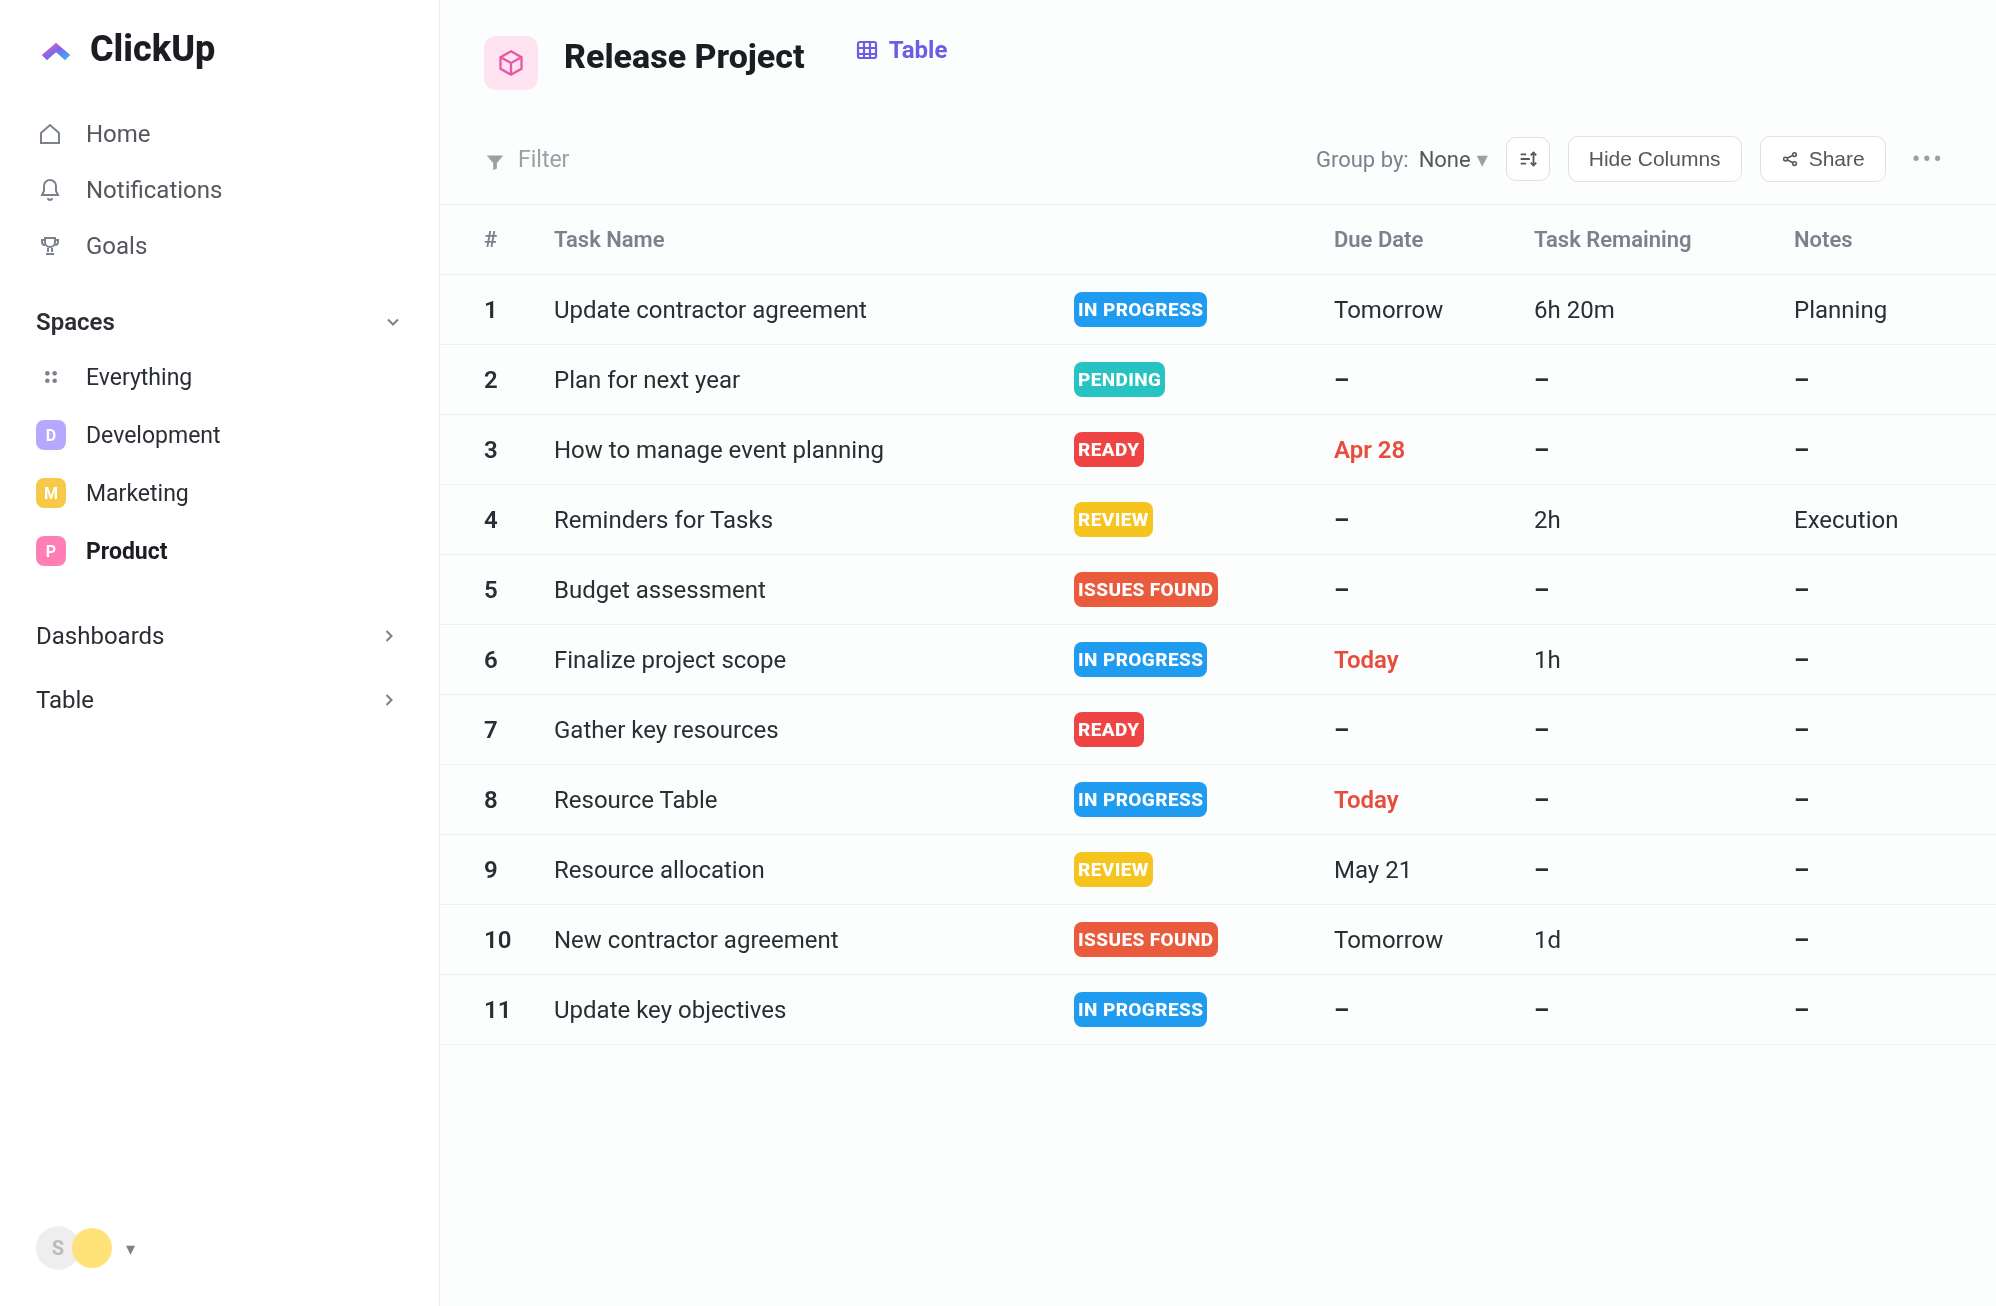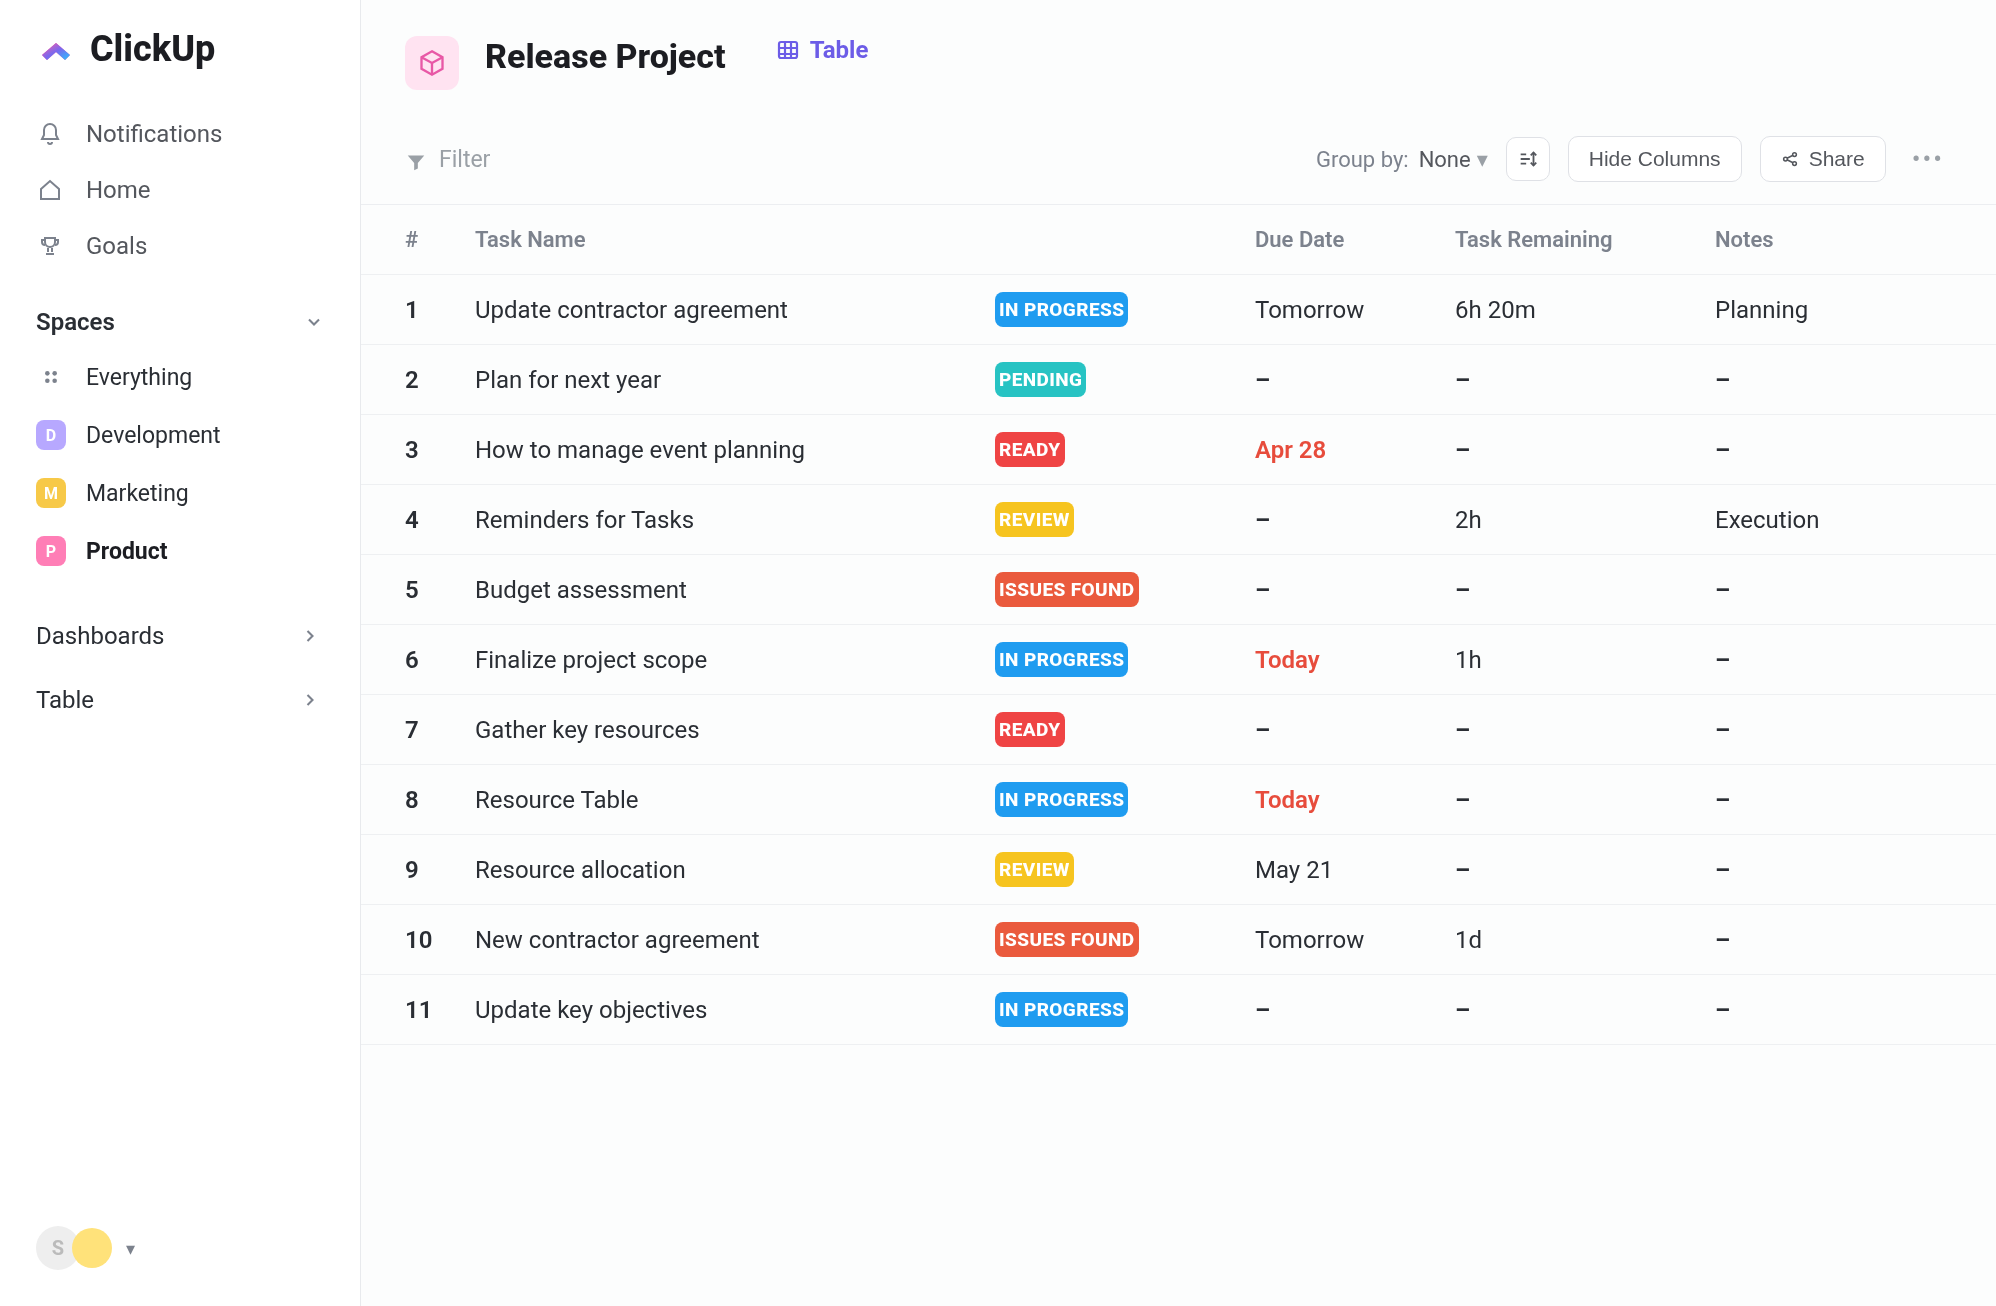--- a/index.html
+++ b/index.html
@@ -8,21 +8,21 @@
     background: #fafbfc;
     color: #2a2e34;
     font-size: 21px;
     width: 1996px;
     height: 1306px;
     overflow: hidden;
     display: flex;
   }
   
   .sidebar {
-    width: 361px;
+    width: 440px;
     background: #ffffff;
     border-right: 1px solid #e8eaed;
     display: flex;
     flex-direction: column;
     padding: 28px 0 24px 0;
     position: relative;
   }
   .brand {
     display: flex;
     align-items: center;
@@ -197,33 +197,33 @@
         </defs>
       </svg>
     </span>
     <span>ClickUp</span>
   </div>
 
   <div class="nav-group">
     <div class="nav-item">
       <span class="ico">
         <svg width="24" height="24" viewBox="0 0 24 24" fill="none" stroke="currentColor" stroke-width="2">
-            <path d="M6 8a6 6 0 1 1 12 0v5l2 4H4l2-4Z"></path>
-            <path d="M10 20a2 2 0 0 0 4 0"></path>
-          </svg>
-      </span>
-      <span>Notifications</span>
+            <path d="M3 11 L12 3 L21 11 V21 H3 Z"></path>
+          </svg>
+      </span>
+      <span>Home</span>
     </div>
     <div class="nav-item">
       <span class="ico">
         <svg width="24" height="24" viewBox="0 0 24 24" fill="none" stroke="currentColor" stroke-width="2">
-            <path d="M3 11 L12 3 L21 11 V21 H3 Z"></path>
-          </svg>
-      </span>
-      <span>Home</span>
+            <path d="M6 8a6 6 0 1 1 12 0v5l2 4H4l2-4Z"></path>
+            <path d="M10 20a2 2 0 0 0 4 0"></path>
+          </svg>
+      </span>
+      <span>Notifications</span>
     </div>
     <div class="nav-item">
       <span class="ico">
         <svg width="24" height="24" viewBox="0 0 24 24" fill="none" stroke="currentColor" stroke-width="2">
             <path d="M7 4h10v4a5 5 0 0 1-10 0Z"></path>
             <path d="M7 6H4v2a3 3 0 0 0 3 3M17 6h3v2a3 3 0 0 1-3 3"></path>
             <path d="M10 14v4M14 14v4M8 20h8"></path>
           </svg>
       </span>
       <span>Goals</span>

